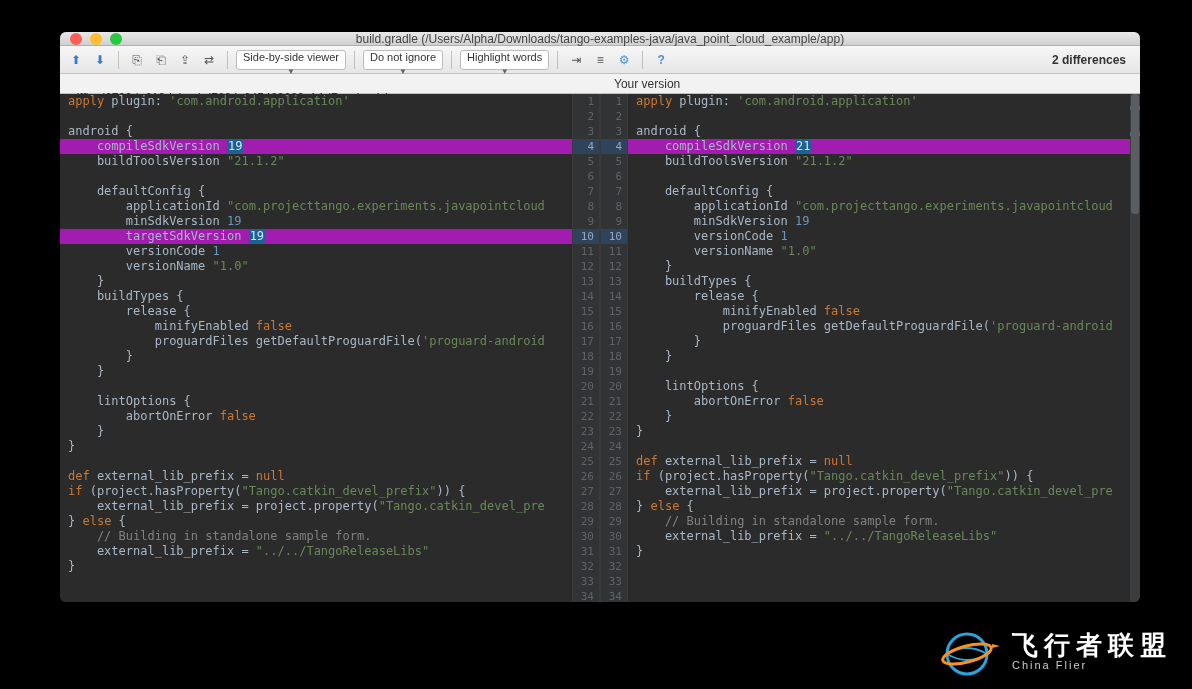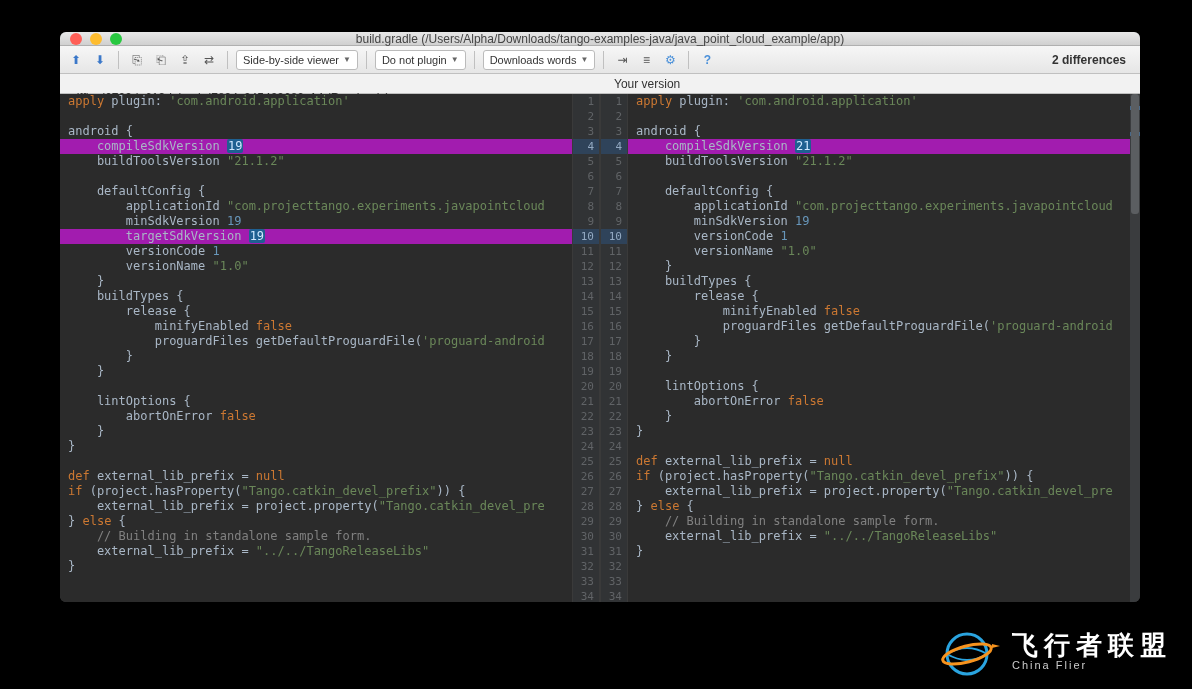--- a/index.html
+++ b/index.html
@@ -54,20 +54,21 @@
   }
   .toolbar .sep { width: 1px; height: 18px; background: #c0c0c0; margin: 0 4px; }
   .tb-btn {
     width: 20px; height: 20px; display: flex; align-items: center; justify-content: center;
     color: #555; border-radius: 3px;
   }
   .dropdown {
     height: 20px; background: #fff; border: 1px solid #bbb; border-radius: 3px;
     display: flex; align-items: center; padding: 0 6px; font-size: 11px; color: #333;
     gap: 4px;
+    flex-direction: column;
   }
   .chev { font-size: 8px; color: #666; }
   .diff-count { margin-left: auto; font-weight: bold; color: #333; padding-right: 8px; }
   .headers {
     height: 20px; background: #f2f2f2; display: flex; font-size: 12px;
     border-bottom: 1px solid #c0c0c0; color: #333;
   }
   .hdr-left { width: 50%; padding-left: 6px; display:flex; align-items:center;margin-top:24px; }
   .hdr-right { width: 50%; padding-left: 6px; display:flex; align-items:center;margin-left:16px; }
   .diff-body {
@@ -141,26 +142,26 @@
     <div class="tb-btn">⎗</div>
     <div class="tb-btn">⇪</div>
     <div class="tb-btn">⇄</div>
     <div class="sep"></div>
     <div class="dropdown">
       <span>Side-by-side viewer</span>
       <span class="chev">▼</span>
     </div>
     <div class="sep"></div>
     <div class="dropdown">
-      <span>Do not plugin</span>
+      <span>Do not ignore</span>
       <span class="chev">▼</span>
     </div>
     <div class="sep"></div>
     <div class="dropdown">
-      <span>Downloads words</span>
+      <span>Highlight words</span>
       <span class="chev">▼</span>
     </div>
     <div class="sep"></div>
     <div class="tb-btn">⇥</div>
     <div class="tb-btn">≡</div>
     <div class="tb-btn" style="color:#4a90d9">⚙</div>
     <div class="sep"></div>
     <div class="tb-btn" style="color:#4a90d9;font-weight:bold">?</div>
     <div class="diff-count">2 differences</div>
   </div>

